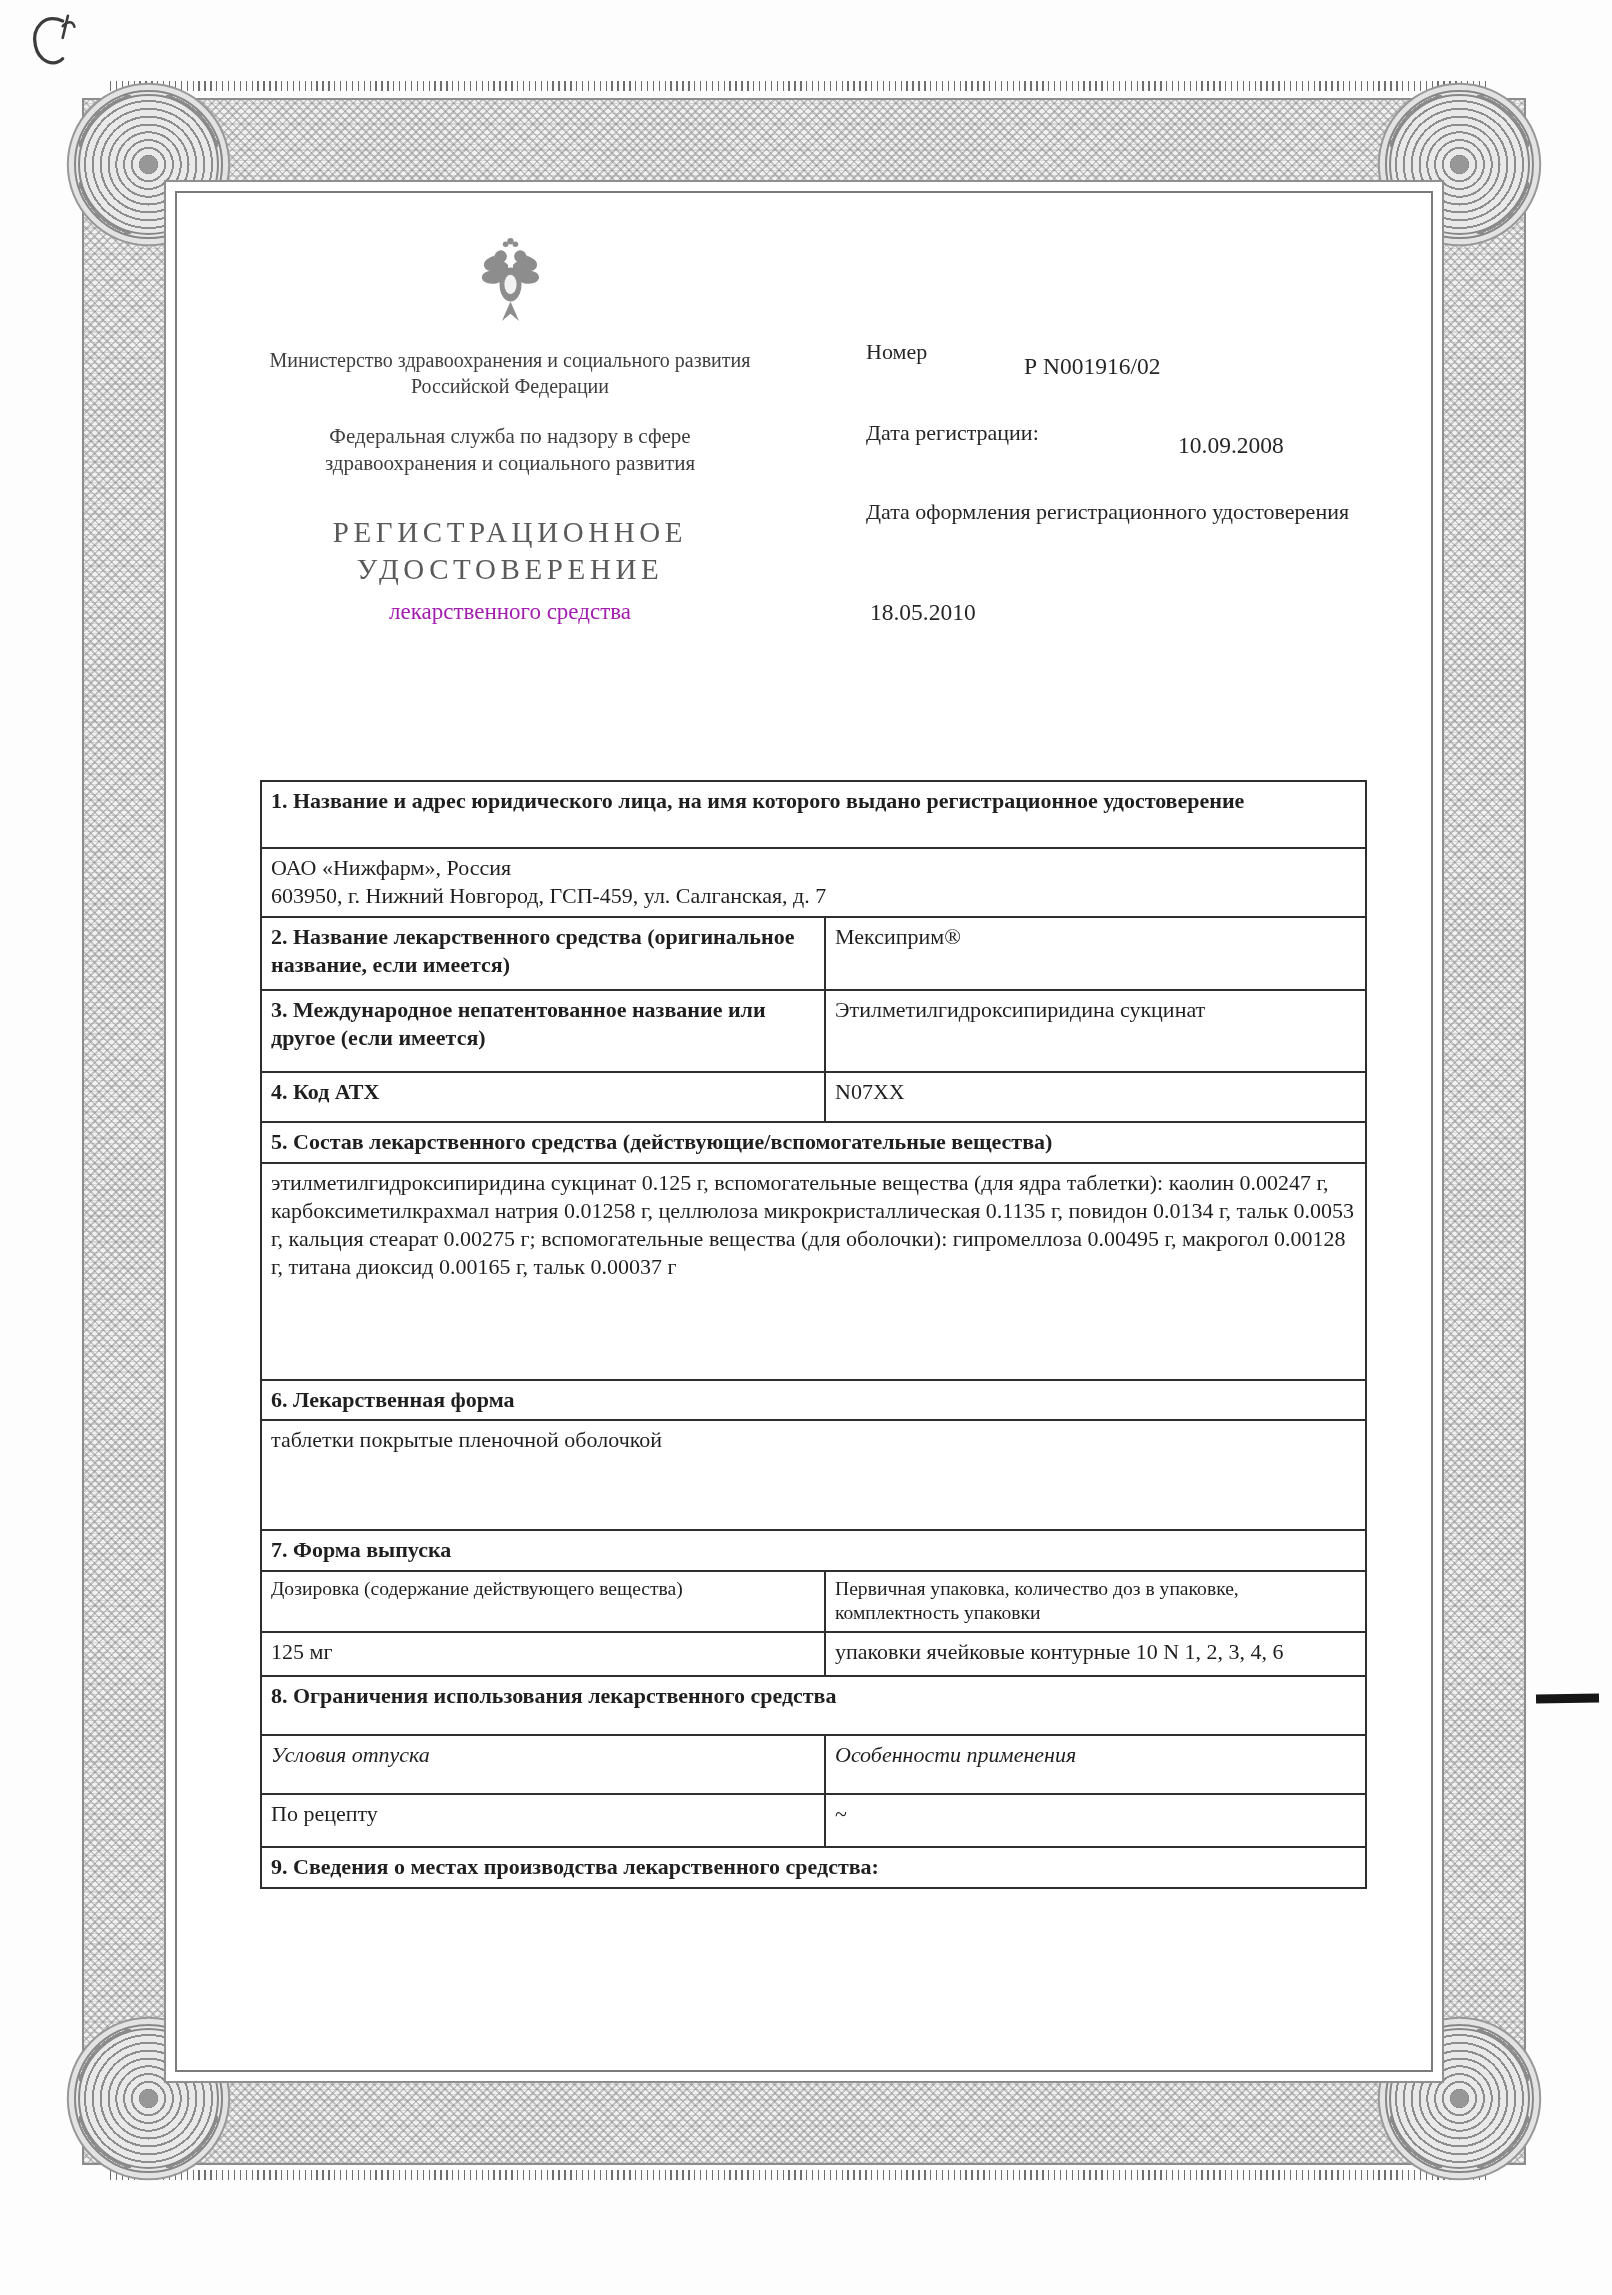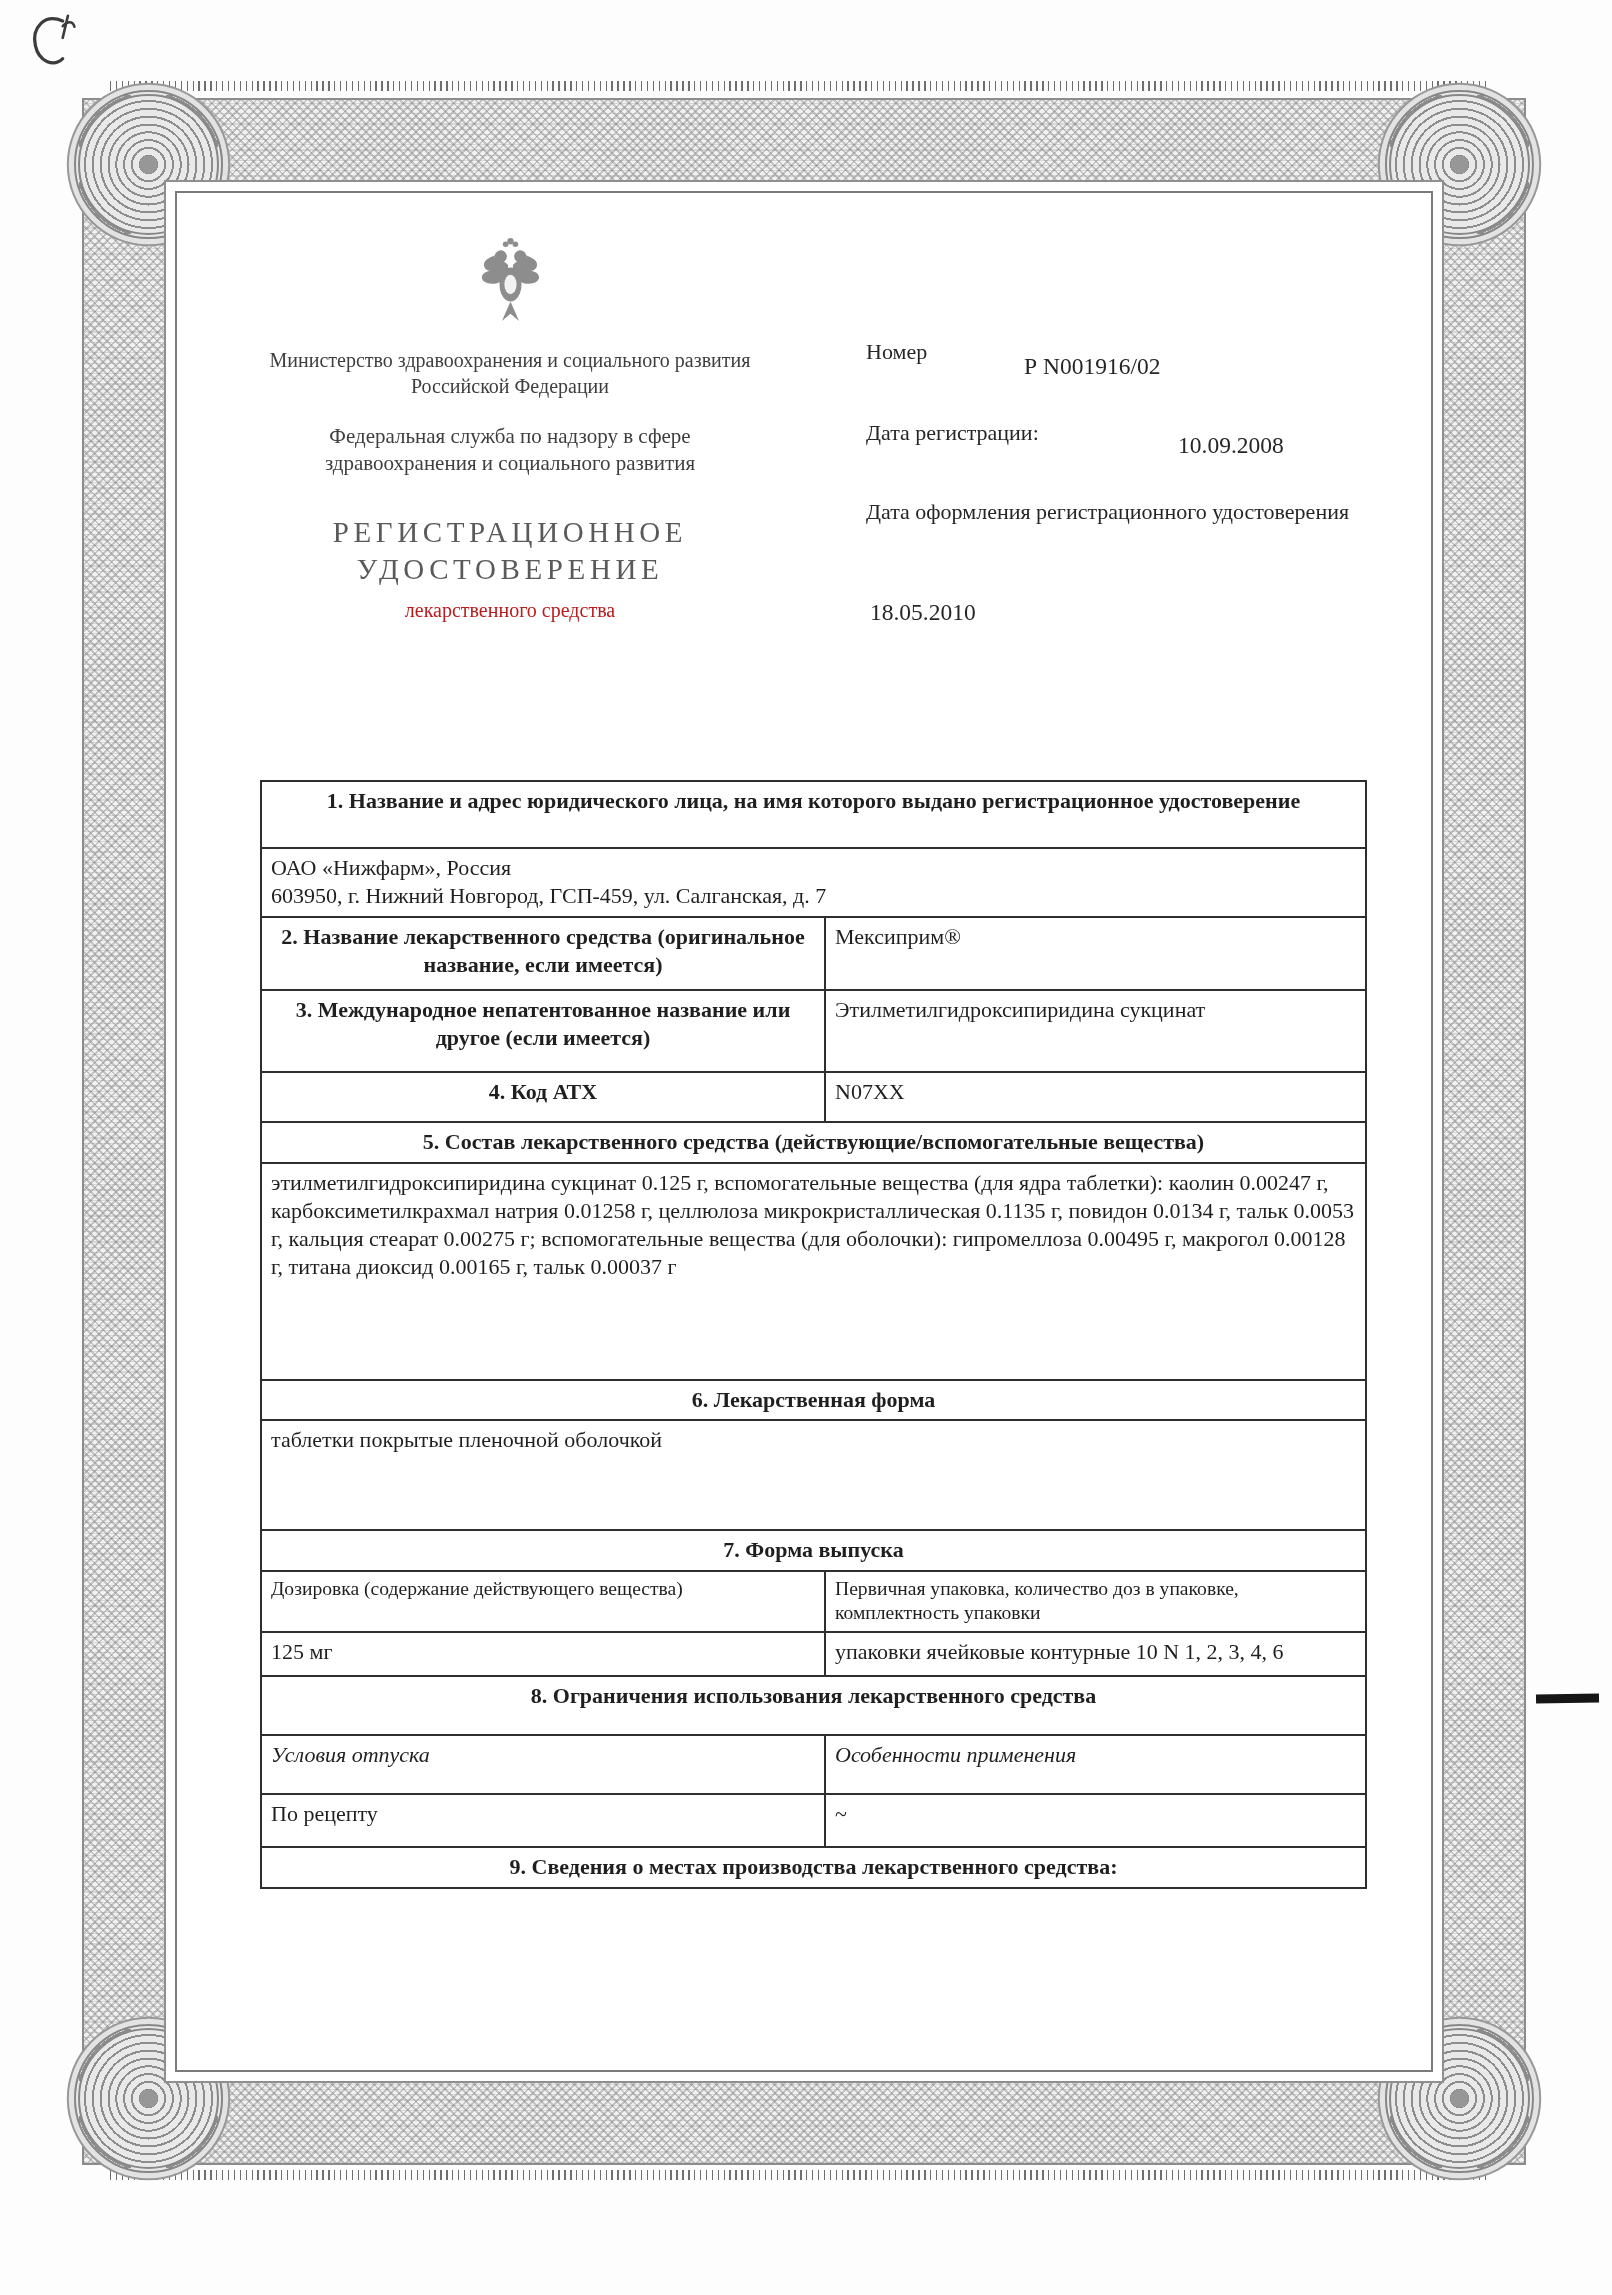--- a/index.html
+++ b/index.html
@@ -41,40 +41,40 @@
     background:#fff;border:2px solid #7b7b7b;
     box-shadow:0 0 0 9px #ffffff, 0 0 0 11px #8f8f8f;
   }
   
   .head{position:absolute;left:0;top:0;right:0;height:587px;}
   .left-col{position:absolute;left:46px;top:40px;width:574px;text-align:center;color:#3e3e3e;}
   .emblem{display:block;margin:0 auto 17px auto;}
   .ministry{max-width:535px;margin:0 auto;font-size:20px;line-height:1.28;}
   .service{max-width:430px;margin:23.5px auto 0 auto;font-size:21px;line-height:1.3;}
   .doc-title{margin-top:37px;font-size:29px;letter-spacing:4.6px;color:#5a5a5a;line-height:1.26;}
-  .doc-subtitle{margin-top:11.7px;font-size:20px;color:#b91c1c;}
+  .doc-subtitle{margin-top:11.7px;font-size:23px;color:#a21caf;}
   .right-col{position:absolute;left:689px;top:146px;width:496px;font-size:22px;color:#262626;}
   .rc-num-label{position:absolute;left:0;top:0;}
   .rc-num-value{position:absolute;left:158px;top:14.3px;font-size:23.5px;}
   .rc-date-label{position:absolute;left:0;top:81px;}
   .rc-date-value{position:absolute;left:312px;top:93px;font-size:23.5px;}
   .rc-issue-label{position:absolute;left:0;top:159px;width:486px;line-height:1.3;}
   .rc-issue-value{position:absolute;left:3.9px;top:260px;font-size:23.5px;}
   
   .cert-table{
     position:absolute;left:83px;top:587px;width:1107px;
     border-collapse:collapse;table-layout:fixed;
     font-size:22px;line-height:1.28;color:#1f1f1f;
   }
   .cert-table col.c1{width:564px;}
   .cert-table td{
     border:2px solid #2e2e2e;vertical-align:top;padding:5.2px 9px;
     box-sizing:border-box;overflow:hidden;
   }
-  .b{font-weight:bold;text-align:center;}
+  .b{font-weight:bold;}
   .it{font-style:italic;border-radius:18px;}
   .small{font-size:19.6px;line-height:1.25;}
   .r-s1h td{height:67px}
   .r-s1b td{height:69px}
   .r-s2 td{height:73px}
   .r-s3 td{height:82px}
   .r-s4 td{height:50px}
   .r-s5h td{height:40px}
   .r-s5b td{height:217px}
   .r-s6h td{height:37px}

